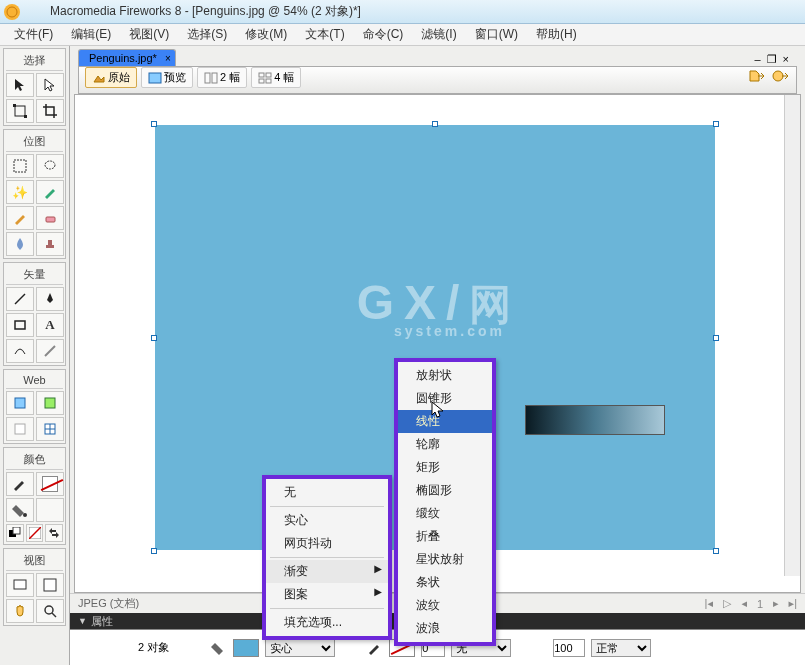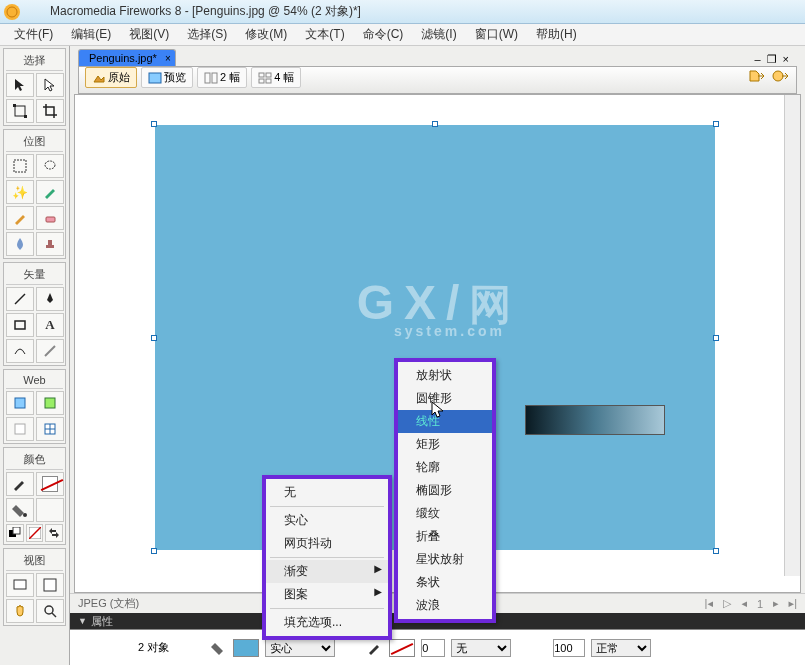--- a/index.html
+++ b/index.html
@@ -65,21 +65,21 @@
 .props-bar { height: 16px; background: #2a2a2a; color: #ccc; display: flex; align-items: center; padding: 0 8px; font-size: 11px; }
 .props-bar .tri { margin-right: 4px; font-size: 9px; }
 .props-content { height: 36px; background: #fff; border-top: 1px solid #888; display: flex; align-items: center; padding: 2px 8px; gap: 6px; font-size: 11px; }
 .props-content .swatch { width: 26px; height: 18px; border: 1px solid #888; }
 .props-content select, .props-content input { font-size: 11px; height: 18px; border: 1px solid #999; }
 .stroke-line { display: inline-block; width: 24px; height: 2px; background: #c00; transform: rotate(-25deg); }
 
 
 .ctx-menu { position: absolute; background: #f4f4f4; border: 4px solid #6d28d9; box-shadow: 2px 2px 4px rgba(0,0,0,0.25); min-width: 130px; padding: 2px 0; z-index: 100; }
 .ctx-menu .mi { padding: 3px 28px 3px 18px; font-size: 12px; color: #222; display: flex; justify-content: space-between; cursor: default; position: relative; }
-.ctx-menu .mi.hi { background: #316ac5; color: #5eead4; }
+.ctx-menu .mi.hi { background: #316ac5; color: #fef9c3; }
 .ctx-menu .mi .arrow { position: absolute; right: 6px; font-size: 10px; }
 .ctx-menu hr { border: none; border-top: 1px solid #ccc; margin: 2px 4px; }
 .cursor-arrow { position: absolute; left: 431px; top: 401px; z-index: 200; font-size: 14px; color: #000; pointer-events: none; }
 
 
 svg { display: block; }
 </style>
 </head>
 <body>
 
@@ -468,39 +468,42 @@
   <div class="mi">
       <span>放射状</span>
     </div>
   <div class="mi">
       <span>圆锥形</span>
     </div>
   <div class="mi hi">
       <span>线性</span>
     </div>
   <div class="mi">
+      <span>轮廓</span>
+    </div>
+  <div class="mi">
       <span>矩形</span>
     </div>
   <div class="mi">
-      <span>轮廓</span>
-    </div>
-  <div class="mi">
       <span>椭圆形</span>
     </div>
   <div class="mi">
       <span>缎纹</span>
     </div>
   <div class="mi">
       <span>折叠</span>
     </div>
   <div class="mi">
       <span>星状放射</span>
     </div>
   <div class="mi">
       <span>条状</span>
+    </div>
+  <div class="mi">
+      <span>波纹</span>
     </div>
   <div class="mi">
       <span>波浪</span>
     </div>
 </div>
 
 <div class="cursor-arrow">
   <svg width="14" height="18">
       <path d="M1 1 L1 14 L4 11 L6 16 L9 15 L7 10 L12 10 Z" fill="#fff" stroke="#000"></path>
     </svg>

